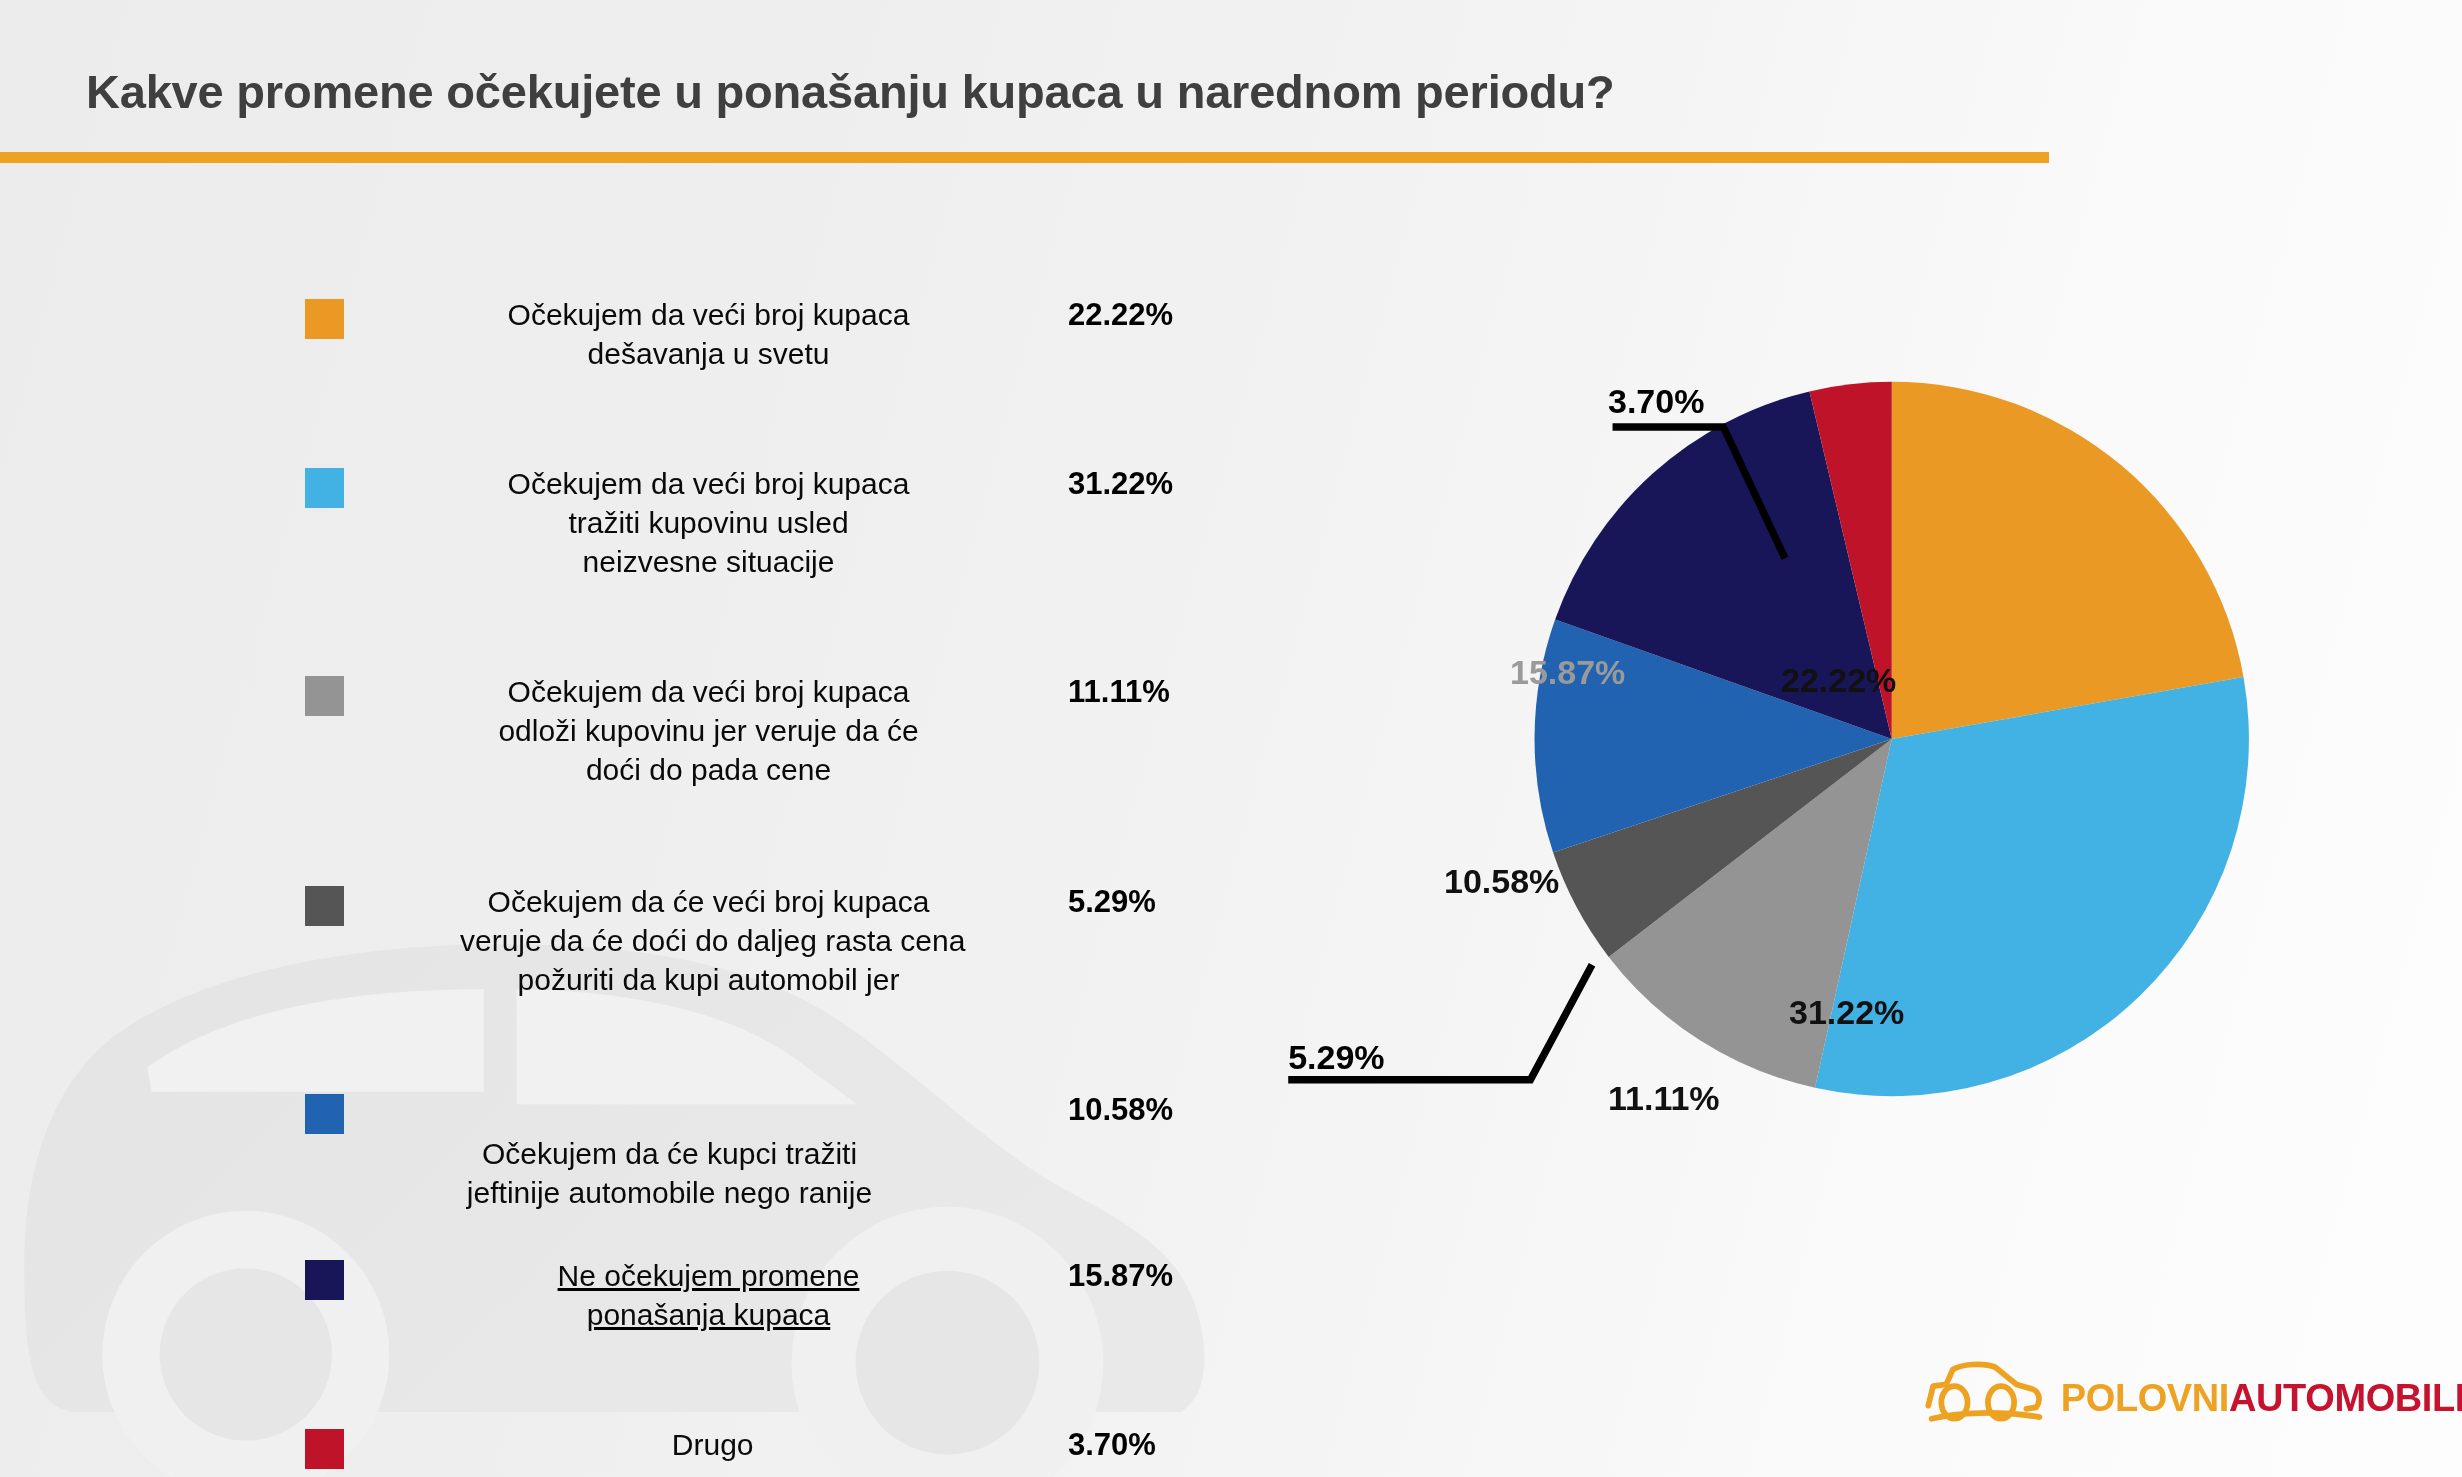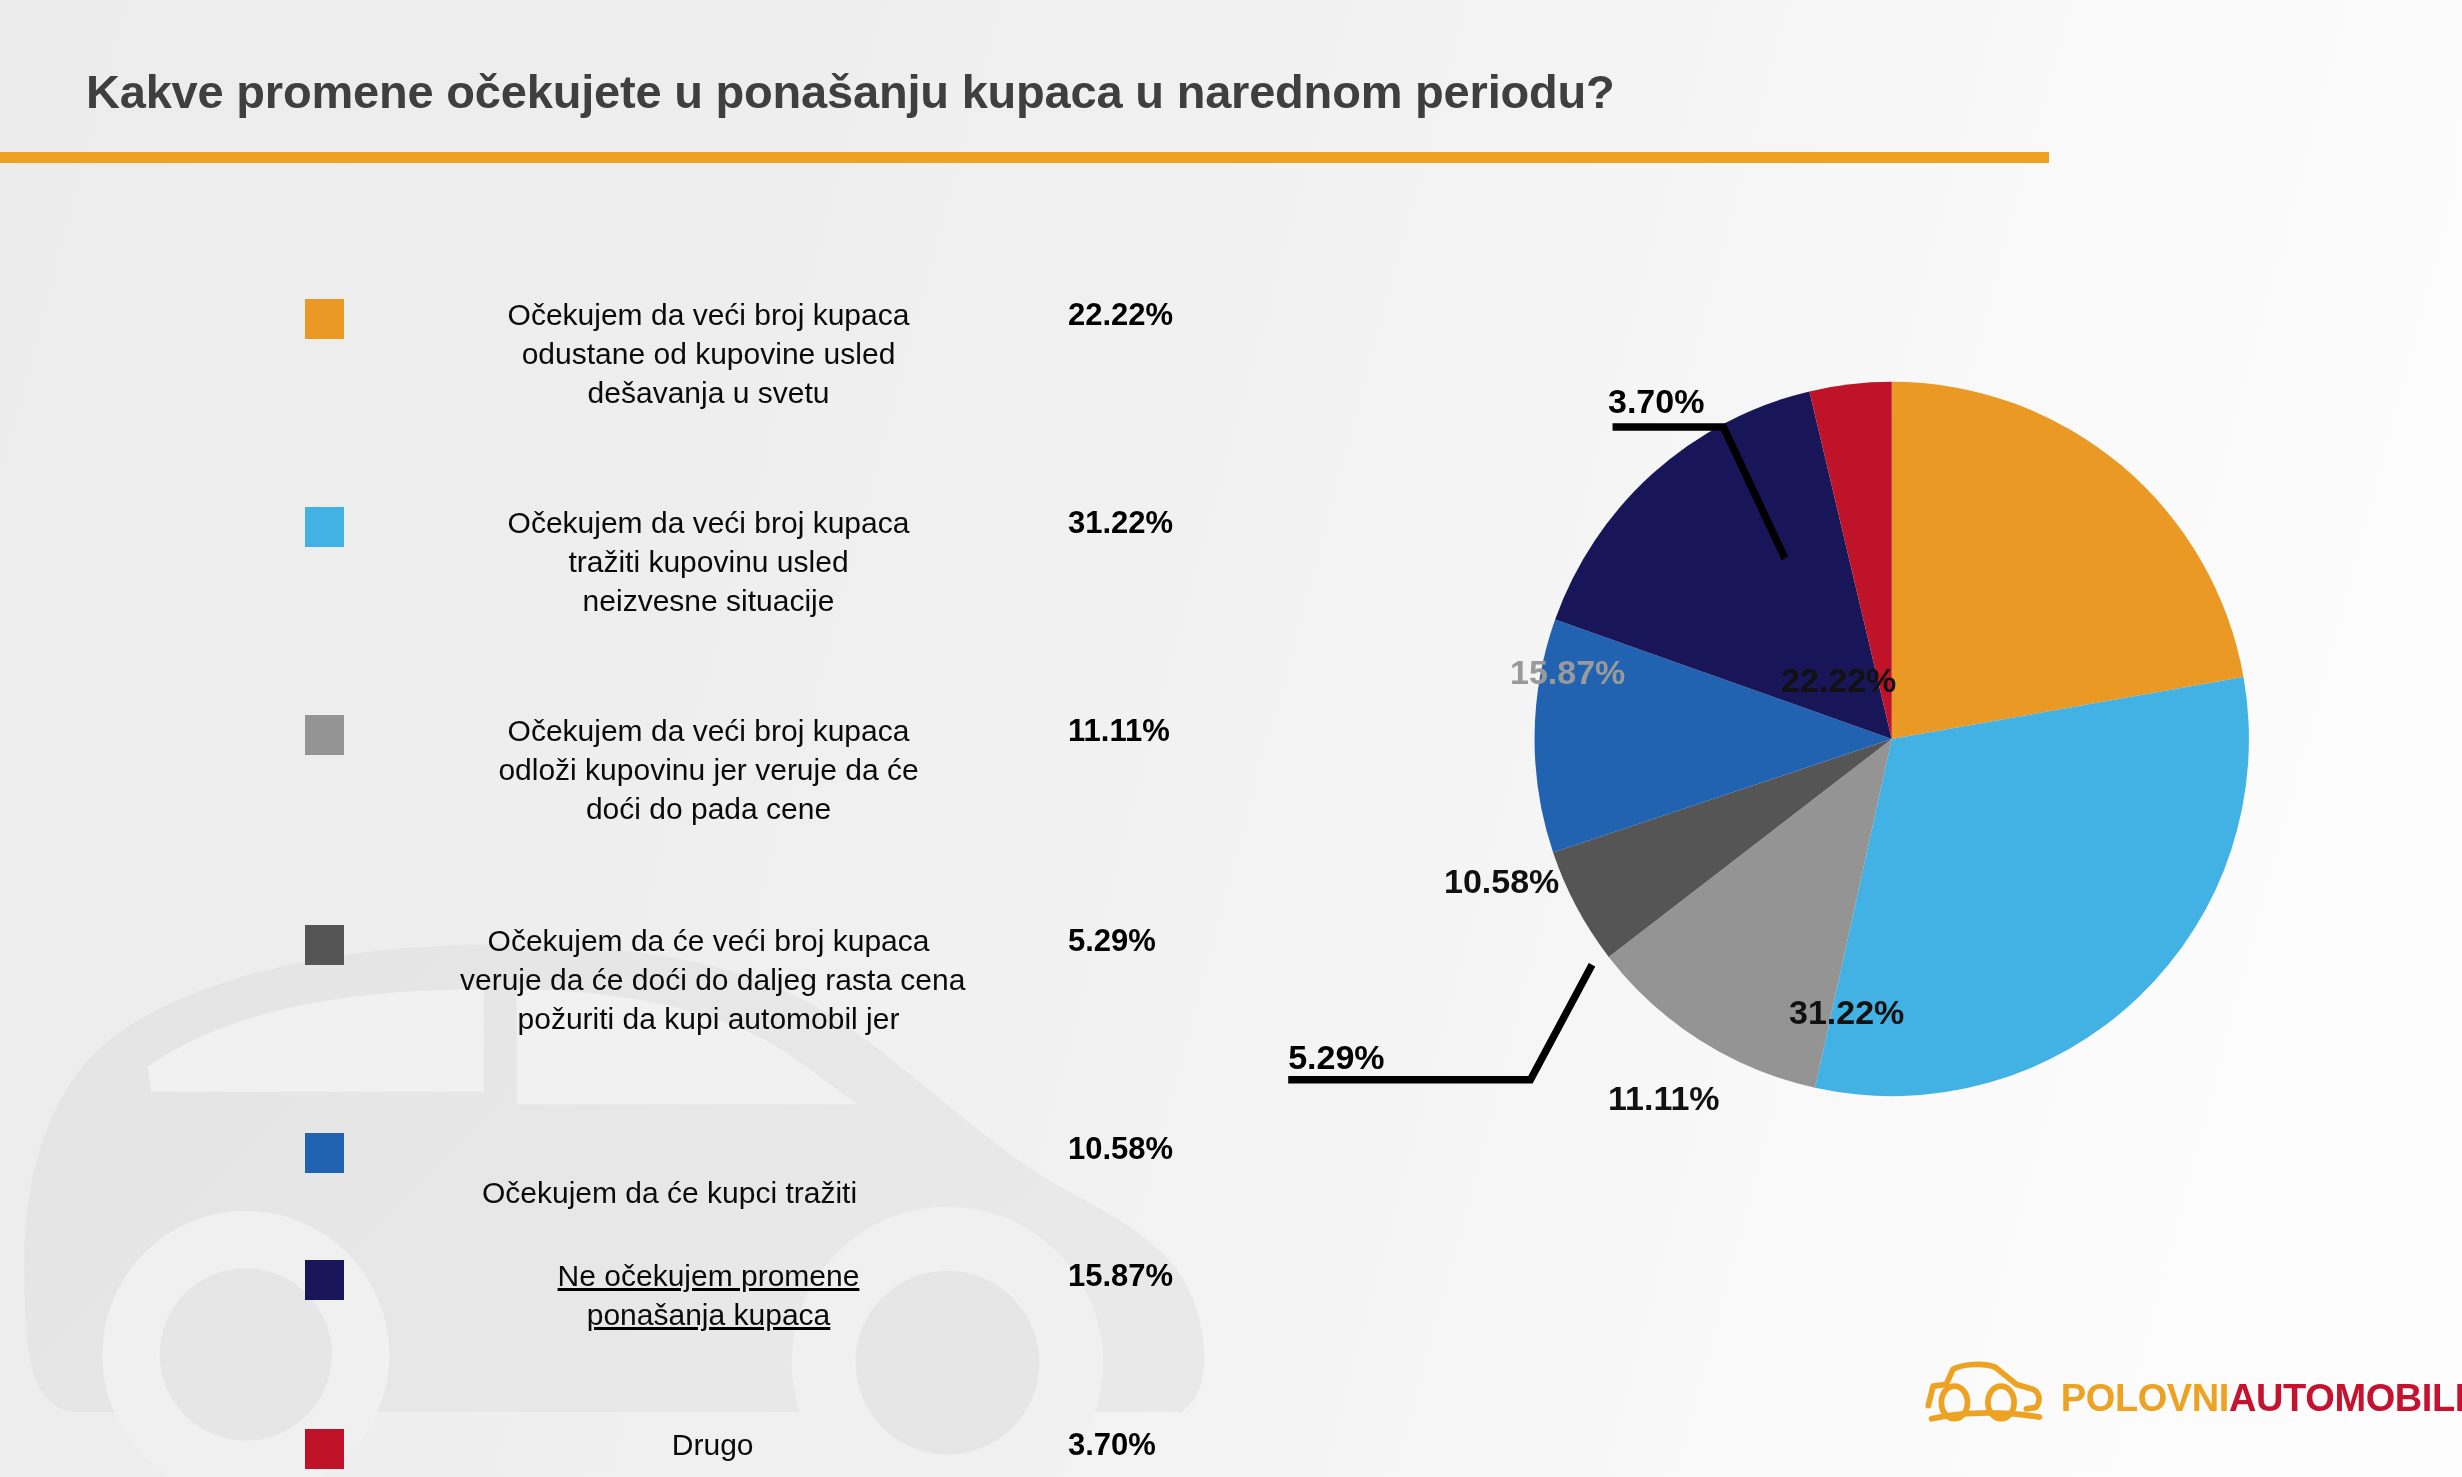--- a/index.html
+++ b/index.html
@@ -67,21 +67,20 @@
 </svg>
 
 <div id="title">Kakve promene očekujete u ponašanju kupaca u narednom periodu?</div>
 <div id="title-rule"></div>
 
 <div id="legend">
     <div class="legend-row" style="margin-top: 0px;">
       <span class="swatch" style="background: rgb(234, 154, 36);"></span>
       <span class="legend-text">
         <span class="ln">Očekujem da veći broj kupaca</span>
-        <span class="ln">odustane od kupovine usled</span>
         <span class="ln">dešavanja u svetu</span>
       </span>
       <span class="legend-pct">22.22%</span>
     </div>
     <div class="legend-row" style="margin-top: 91px;">
       <span class="swatch" style="background: rgb(65, 178, 227);"></span>
       <span class="legend-text">
         <span class="ln">Očekujem da veći broj kupaca</span>
         <span class="ln">tražiti kupovinu usled</span>
         <span class="ln">neizvesne situacije</span>
@@ -103,20 +102,21 @@
         <span class="ln">Očekujem da će veći broj kupaca</span>
         <span class="ln"> veruje da će doći do daljeg rasta cena</span>
         <span class="ln">požuriti da kupi automobil jer</span>
       </span>
       <span class="legend-pct">5.29%</span>
     </div>
     <div class="legend-row" style="margin-top: 91px; flex-direction: column;">
       <span class="swatch" style="background: rgb(33, 99, 176);"></span>
       <span class="legend-text">
         <span class="ln">Očekujem da će kupci tražiti</span>
+        <span class="ln">jeftinije automobile nego ranije</span>
       </span>
       <span class="legend-pct">10.58%</span>
     </div>
     <div class="legend-row" style="margin-top: 44px; text-decoration: underline;">
       <span class="swatch" style="background: rgb(25, 21, 89);"></span>
       <span class="legend-text">
         <span class="ln">Ne očekujem promene</span>
         <span class="ln">ponašanja kupaca</span>
       </span>
       <span class="legend-pct">15.87%</span>

